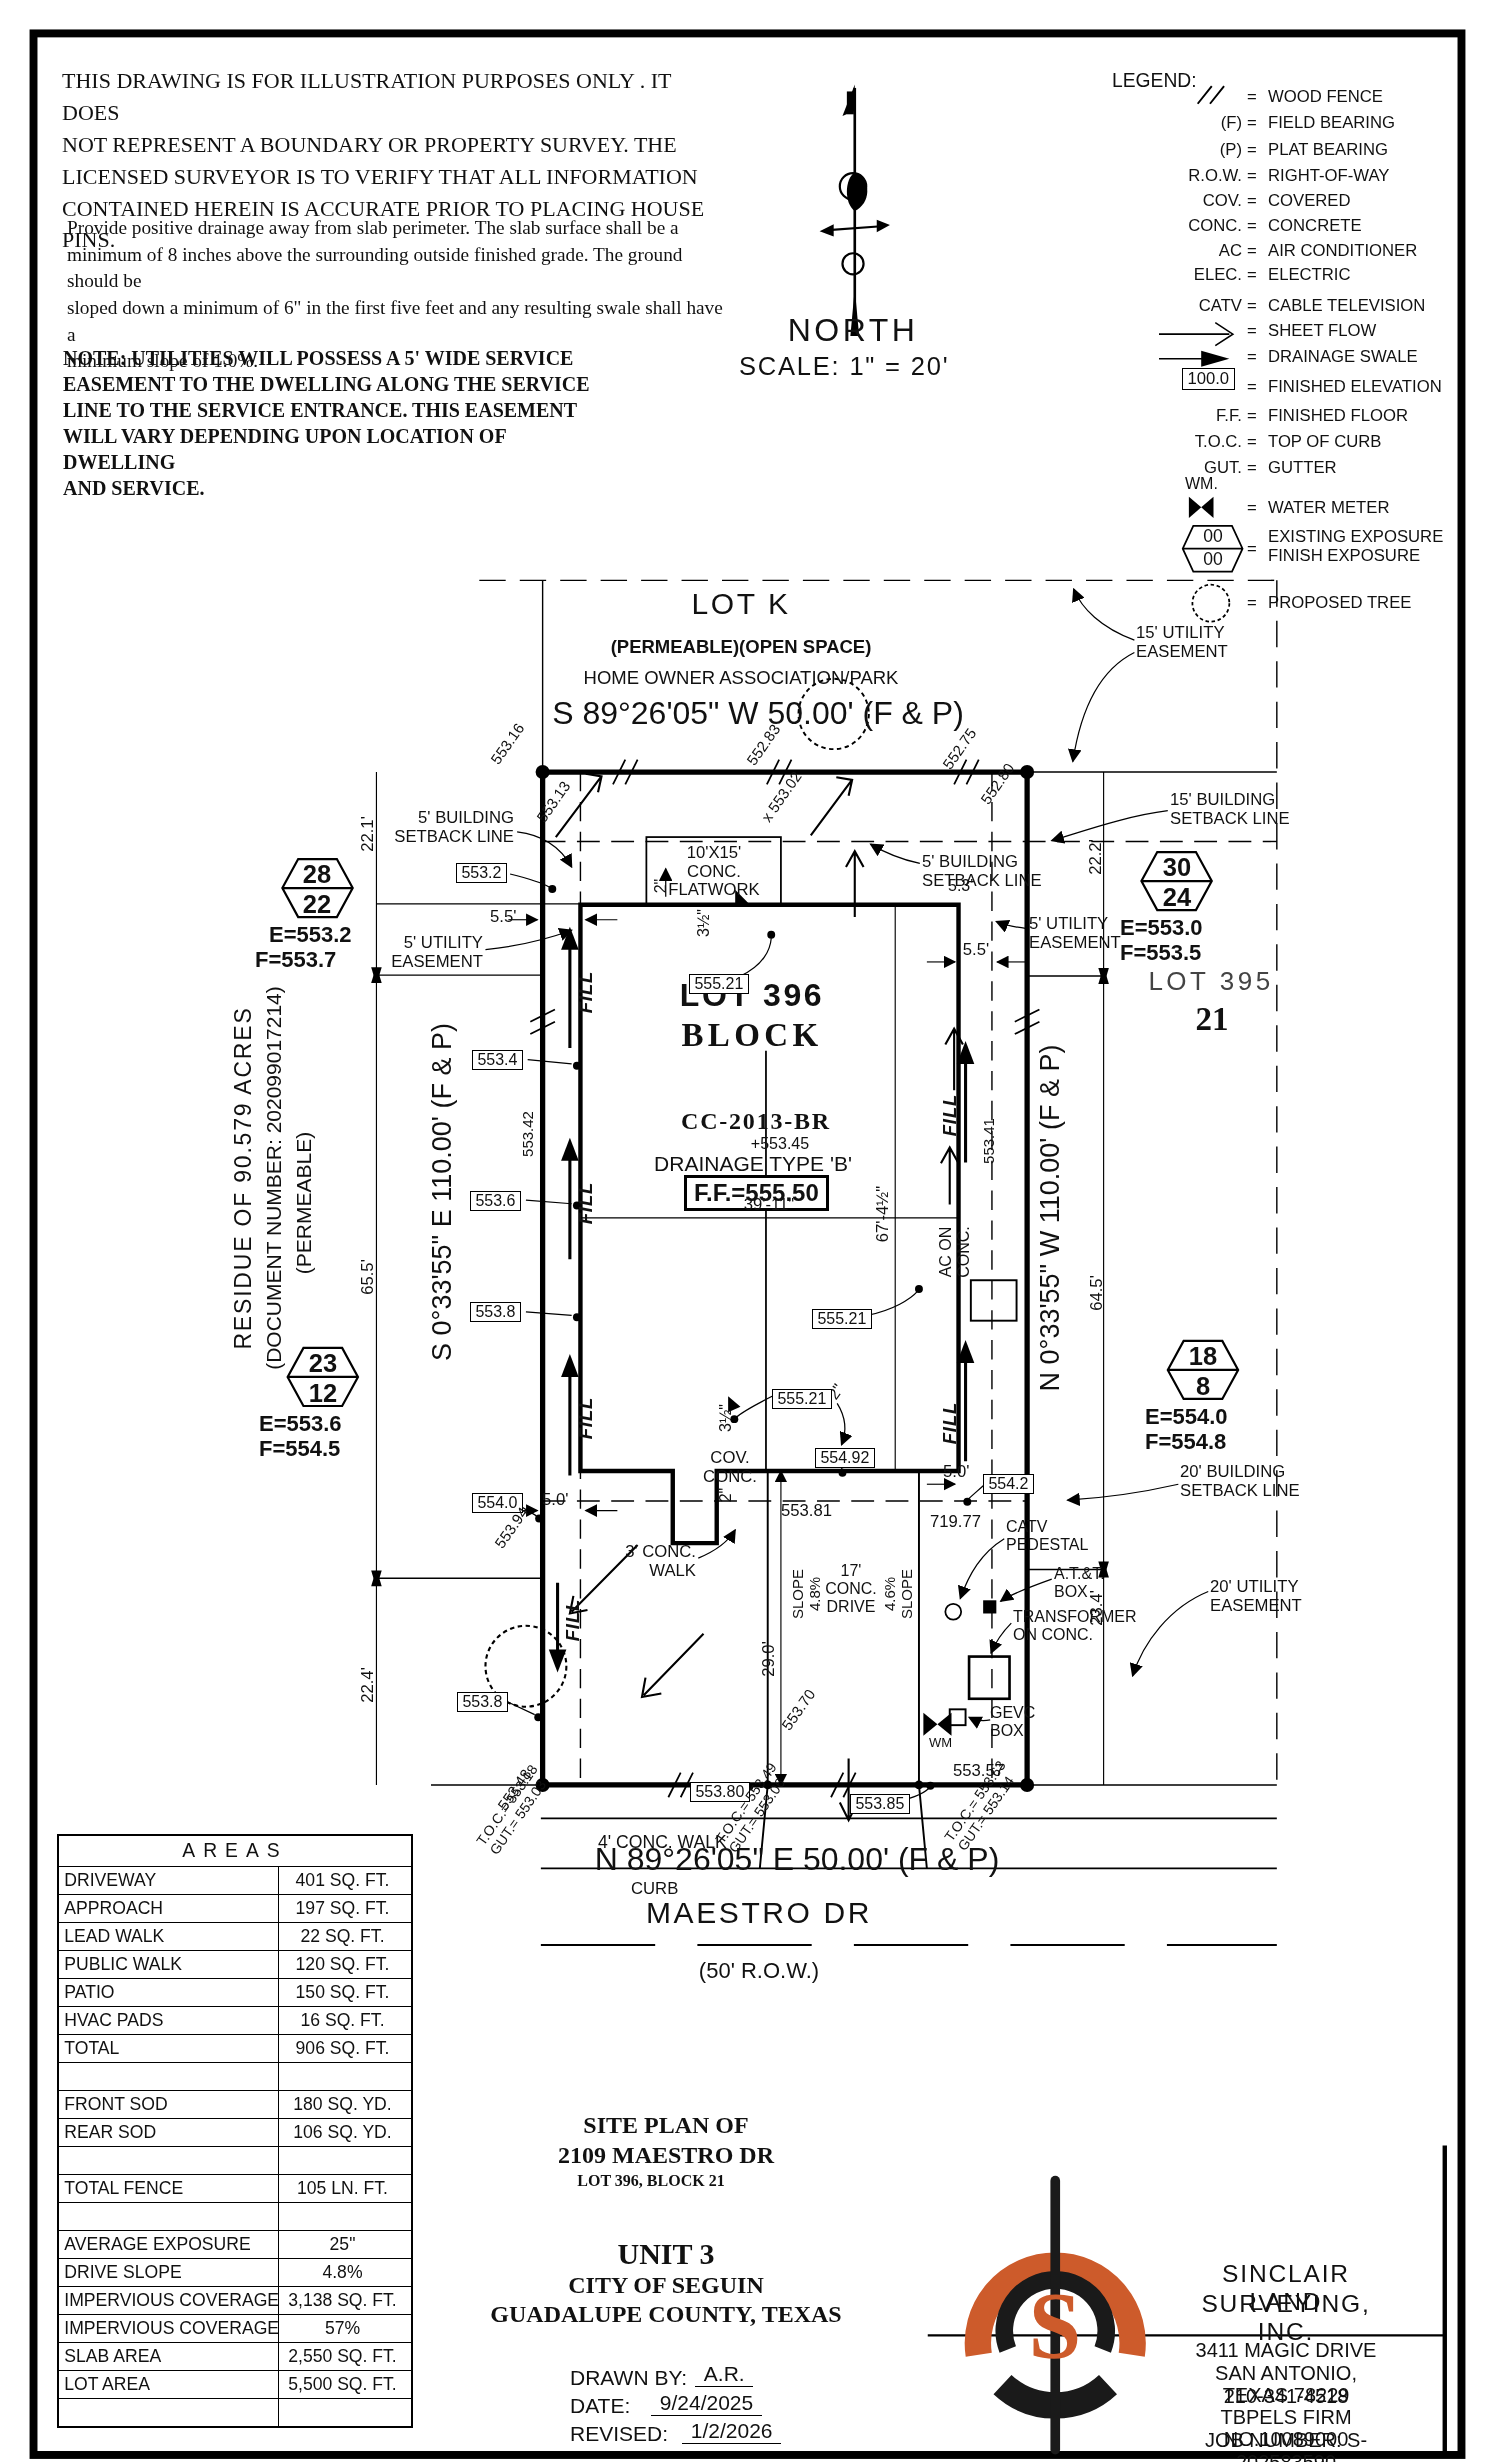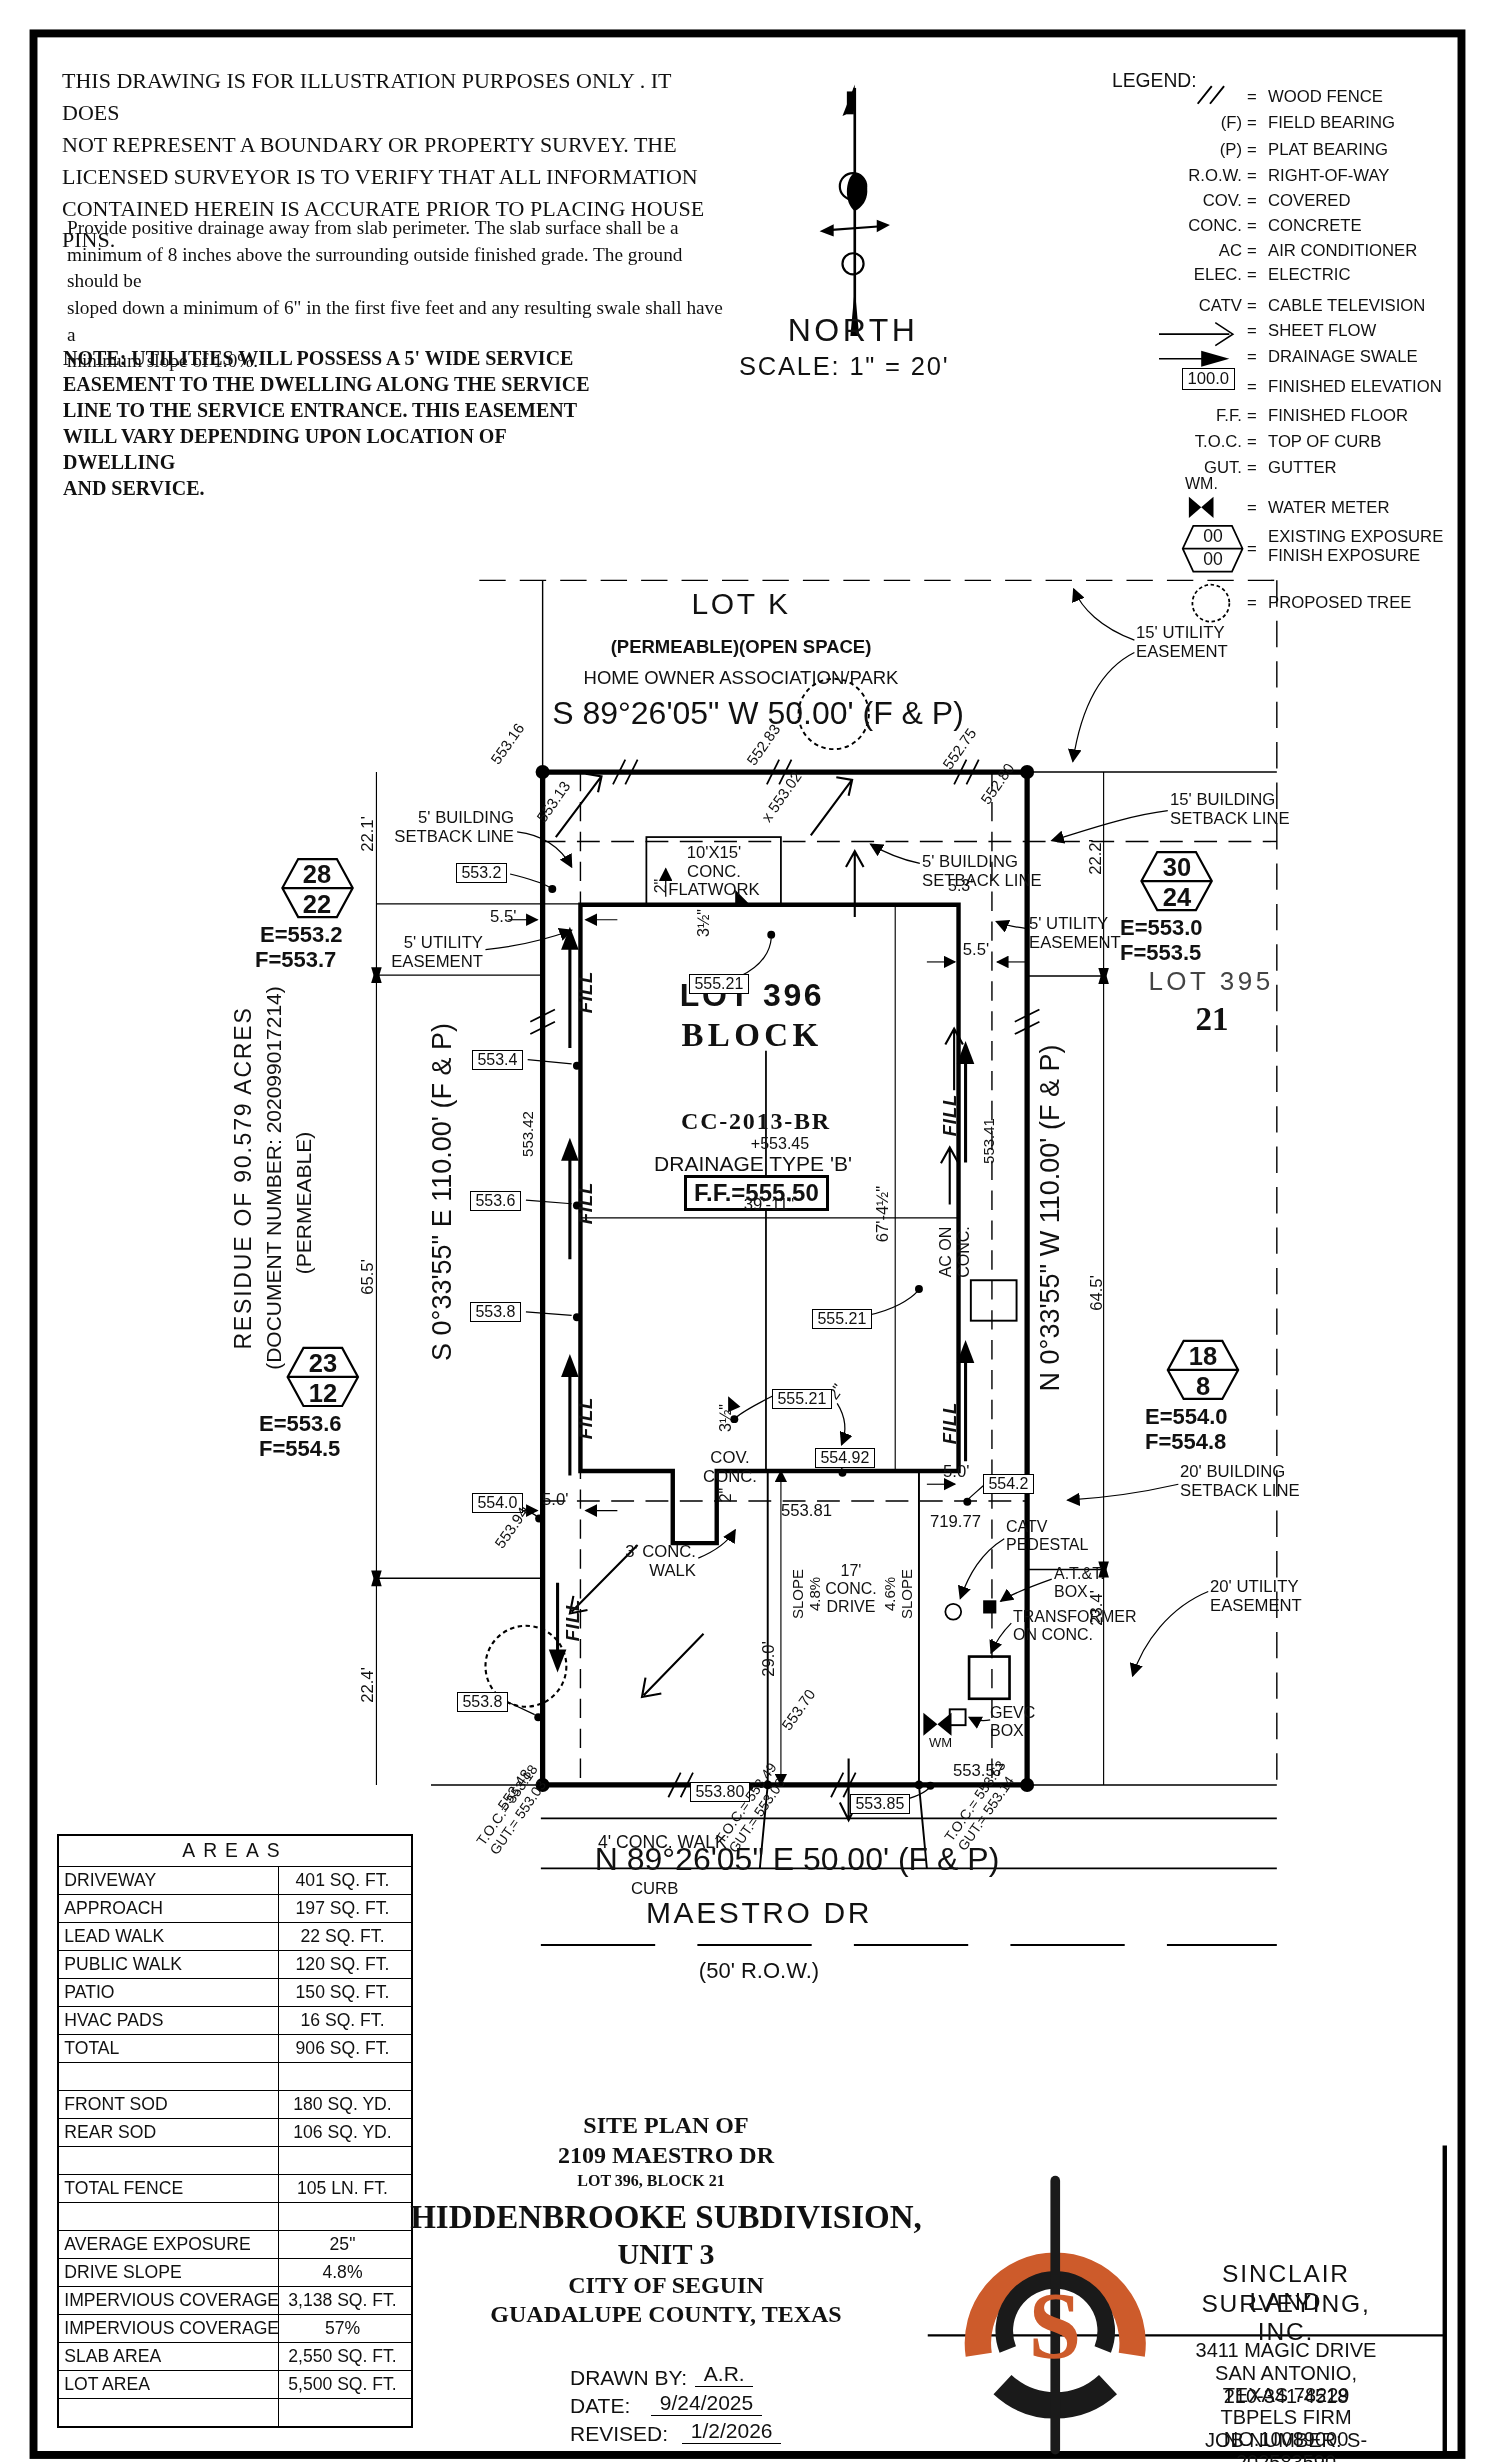--- a/index.html
+++ b/index.html
@@ -429,21 +429,21 @@
 <div class="lbl" style="left:1054px;top:1565px;font-size:16px">A.T.&amp;T.
 BOX</div>
 <div class="lbl" style="left:1013px;top:1608px;font-size:16px">TRANSFORMER
 ON CONC.</div>
 <div class="lbl" style="left:990px;top:1704px;font-size:16px">GEVC
 BOX</div>
 <div class="lbl" style="left:929px;top:1736px;font-size:13px">WM</div>
 
 <div class="lbl cc b" style="left:317px;top:860px;font-size:25.5px">28</div>
 <div class="lbl cc b" style="left:317px;top:890px;font-size:25.5px">22</div>
-<div class="lbl b" style="left:260px;top:923px;font-size:22px">E=553.2</div>
+<div class="lbl b" style="left:269px;top:923px;font-size:22px">E=553.2</div>
 <div class="lbl b" style="left:255px;top:948px;font-size:22px">F=553.7</div>
 <div class="lbl cc b" style="left:323px;top:1349px;font-size:25.5px">23</div>
 <div class="lbl cc b" style="left:323px;top:1379px;font-size:25.5px">12</div>
 <div class="lbl b" style="left:259px;top:1412px;font-size:22px">E=553.6</div>
 <div class="lbl b" style="left:259px;top:1437px;font-size:22px">F=554.5</div>
 <div class="lbl cc b" style="left:1177px;top:853px;font-size:25.5px">30</div>
 <div class="lbl cc b" style="left:1177px;top:883px;font-size:25.5px">24</div>
 <div class="lbl b" style="left:1120px;top:916px;font-size:22px">E=553.0</div>
 <div class="lbl b" style="left:1120px;top:941px;font-size:22px">F=553.5</div>
 <div class="lbl cc b" style="left:1203px;top:1342px;font-size:25.5px">18</div>
@@ -531,21 +531,20 @@
       </div>
   <div class="rw">
         <div class="c1"></div>
         <div class="c2"></div>
       </div>
 </div>
 
 <div class="lbl cc is b" style="left:666px;top:2112px;font-size:24px">SITE PLAN OF</div>
 <div class="lbl cc is b" style="left:666px;top:2142px;font-size:24px">2109 MAESTRO DR</div>
 <div class="lbl cc is b" style="left:651px;top:2172px;font-size:16px">LOT 396, BLOCK 21</div>
-<div class="lbl cc is b" style="left:666px;top:2199px;font-size:33px">HIDDENBROOKE SUBDIVISION,</div>
 <div class="lbl cc is b" style="left:666px;top:2237px;font-size:30px">UNIT 3</div>
 <div class="lbl cc is b" style="left:666px;top:2272px;font-size:24px">CITY OF SEGUIN</div>
 <div class="lbl cc is b" style="left:666px;top:2301px;font-size:24px">GUADALUPE COUNTY, TEXAS</div>
 <div class="lbl" style="left:570px;top:2366px;font-size:21px">DRAWN BY:</div>
 <div class="lbl u" style="left:695px;top:2362px;font-size:21px">A.R.</div>
 <div class="lbl" style="left:570px;top:2394px;font-size:21px">DATE:</div>
 <div class="lbl u" style="left:651px;top:2391px;font-size:21px">9/24/2025</div>
 <div class="lbl" style="left:570px;top:2422px;font-size:21px">REVISED:</div>
 <div class="lbl u" style="left:682px;top:2419px;font-size:21px">1/2/2026</div>
 

